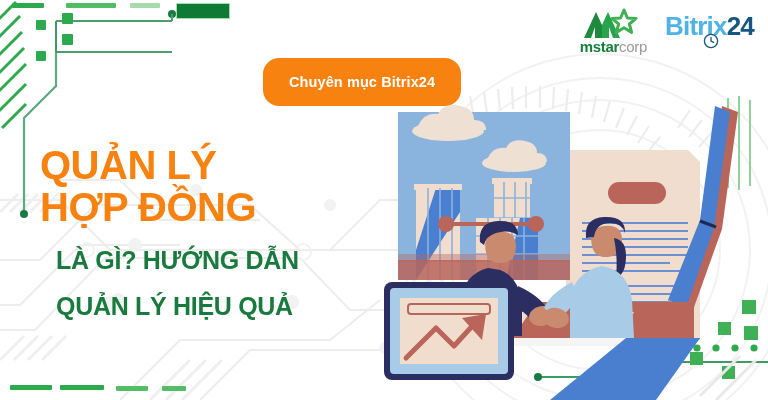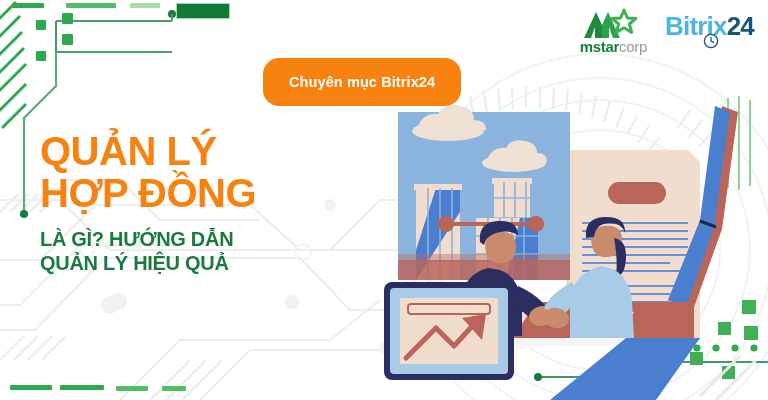--- a/index.html
+++ b/index.html
@@ -25,25 +25,25 @@
   #bitrix-word .bx{color:#4fb3e8;}
   #bitrix-word .num{color:#17577f;}
   #bitrix-clock{margin-left:2px;margin-top:-6px;}
 
   
   #badge{position:absolute;left:263px;top:58px;height:32px;padding:8px 26px;border-radius:16px;
          background:#f7820f;color:#fff;font-size:14.5px;font-weight:bold;
          display:flex;align-items:center;justify-content:center;letter-spacing:.1px;}
 
   
-  #headline{position:absolute;left:40px;top:130px;}
+  #headline{position:absolute;left:40px;top:144px;}
   .h-orange{color:#f7820f;font-size:40px;font-weight:bold;line-height:1.06;letter-spacing:-.5px;
             white-space:nowrap;margin:0;}
-  .h-green{color:#197a3d;font-size:20px;font-weight:bold;line-height:1.22;letter-spacing:-.3px;
-           white-space:nowrap;margin:0;}
+  .h-green{color:#197a3d;font-size:25px;font-weight:bold;line-height:1.22;letter-spacing:-.3px;
+           white-space:nowrap;margin:16px;}
   #h-sub{margin-top:12px;}
 
   
   #illus{position:absolute;left:370px;top:90px;width:398px;height:310px;}
   .ill-svg{position:absolute;left:0;top:0;}
 </style>
 </head>
 <body>
 
 <div id="banner">

